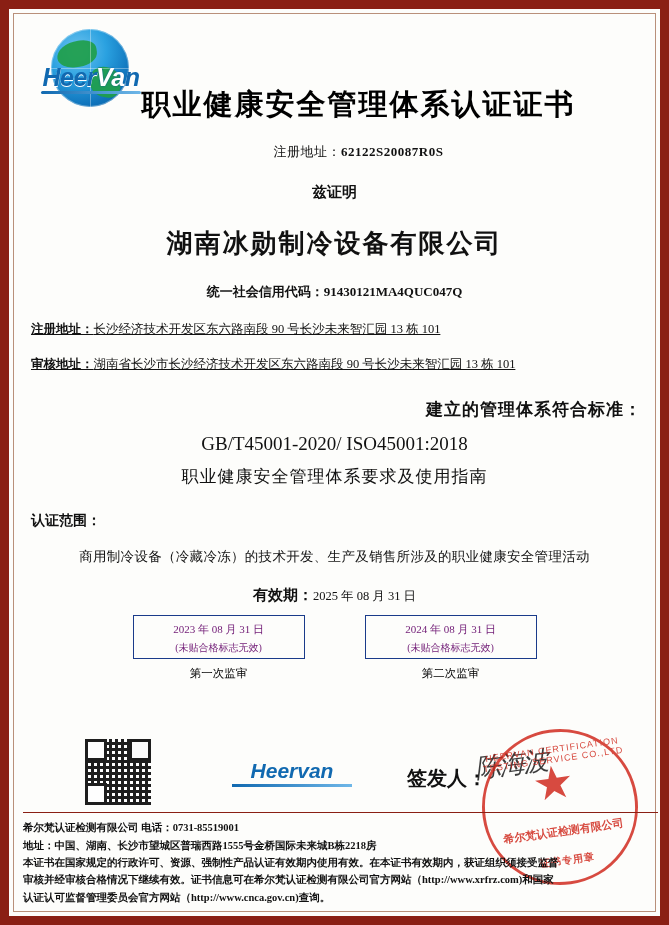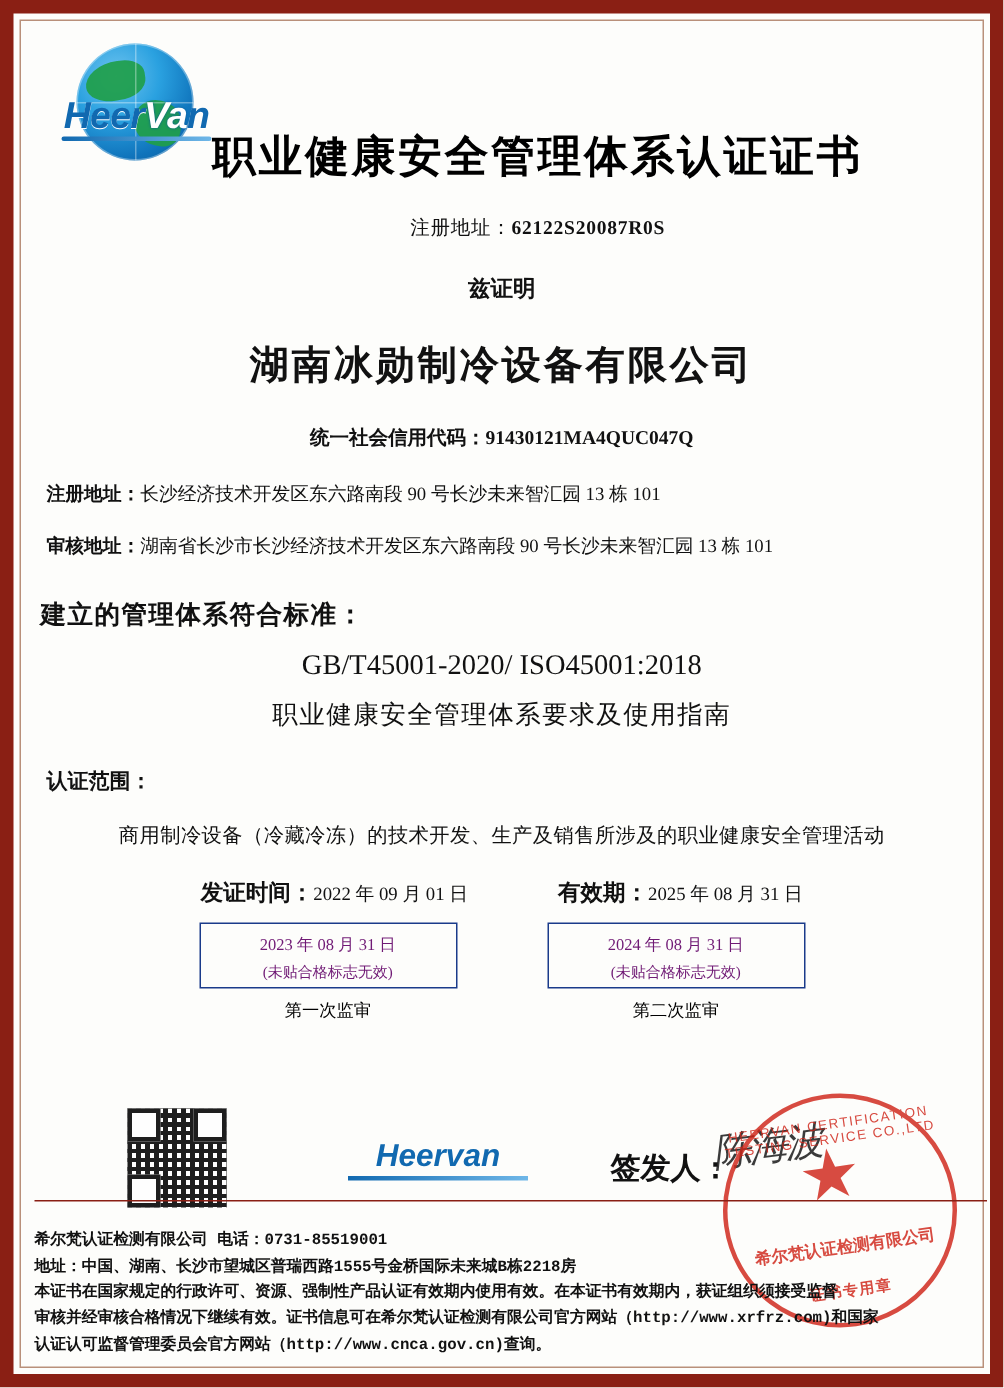--- a/index.html
+++ b/index.html
@@ -150,26 +150,27 @@
     text-align: center;
     font-size: 13px;
     font-weight: bold;
     margin-top: 22px;
   }
   .addr-row {
     font-size: 12.5px;
     margin-top: 20px;
     padding-left: 4px;
     white-space: nowrap;
+    text-decoration: underline;
   }
   .addr-row .lbl { font-weight: bold; }
   .addr-row.second { margin-top: 18px; }
 
   .std-head {
-    text-align: left;
+    text-align: right;
     font-size: 17px;
     font-weight: bold;
     margin-top: 25px;
     letter-spacing: 1px;
   }
   .std-code {
     text-align: center;
     font-size: 19px;
     margin-top: 12px;
     font-weight: normal;
@@ -321,24 +322,24 @@
     font-weight: bold;
   }
 
   
   .footer {
     position: absolute;
     left: 14px;
     right: 2px;
     bottom: 10px;
     border-top: 1px solid #8a1f14;
-    padding-top: 18px;
+    padding-top: 6px;
     font-size: 10.5px;
     line-height: 1.65;
-    font-family: Liberation Mono, monospace;
+    font-family: Liberation Serif, serif;
   }
   .footer .bold { font-weight: bold; }
   .footer-line { white-space: nowrap; }
 </style>
 </head>
 <body>
 
 <div class="certificate">
   <div class="inner-border"></div>
 
@@ -374,23 +375,20 @@
     </div>
 
     <div class="std-head">建立的管理体系符合标准：</div>
     <div class="std-code">GB/T45001-2020/ ISO45001:2018</div>
     <div class="std-name">职业健康安全管理体系要求及使用指南</div>
 
     <div class="scope-label">认证范围：</div>
     <div class="scope-text">商用制冷设备（冷藏冷冻）的技术开发、生产及销售所涉及的职业健康安全管理活动</div>
 
     <div class="dates">
-      <div>
-        <span class="big">发证时间：</span><span class="date-val">2022 年 09 月 01 日</span>
-      </div>
       <div>
         <span class="big">有效期：</span><span class="date-val">2025 年 08 月 31 日</span>
       </div>
     </div>
 
     <div class="surv">
       <div class="surv-block">
         <div class="surv-box">
           <div class="l1">2023 年 08 月 31 日</div>
           <div class="l2">(未贴合格标志无效)</div>

